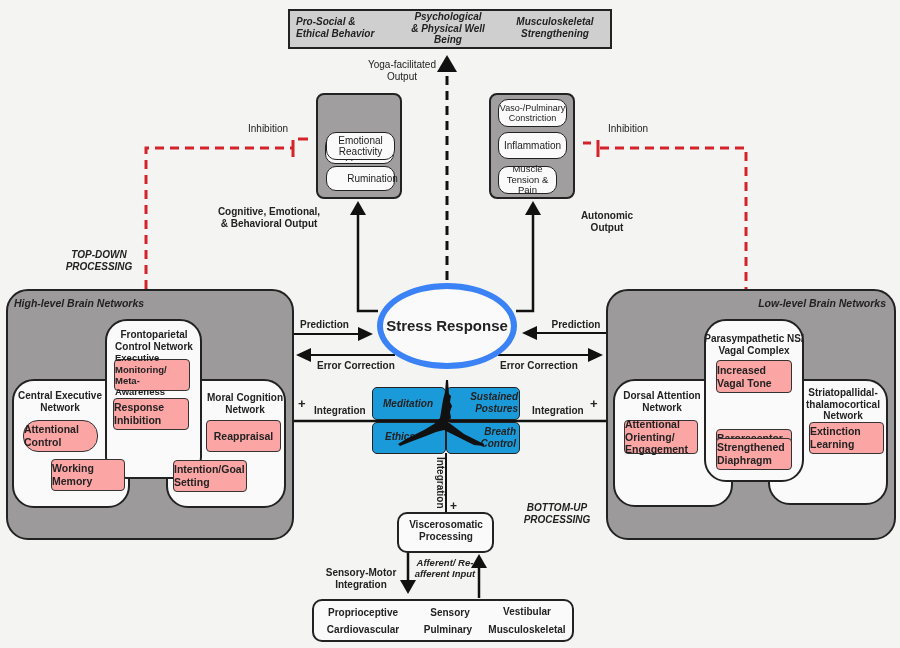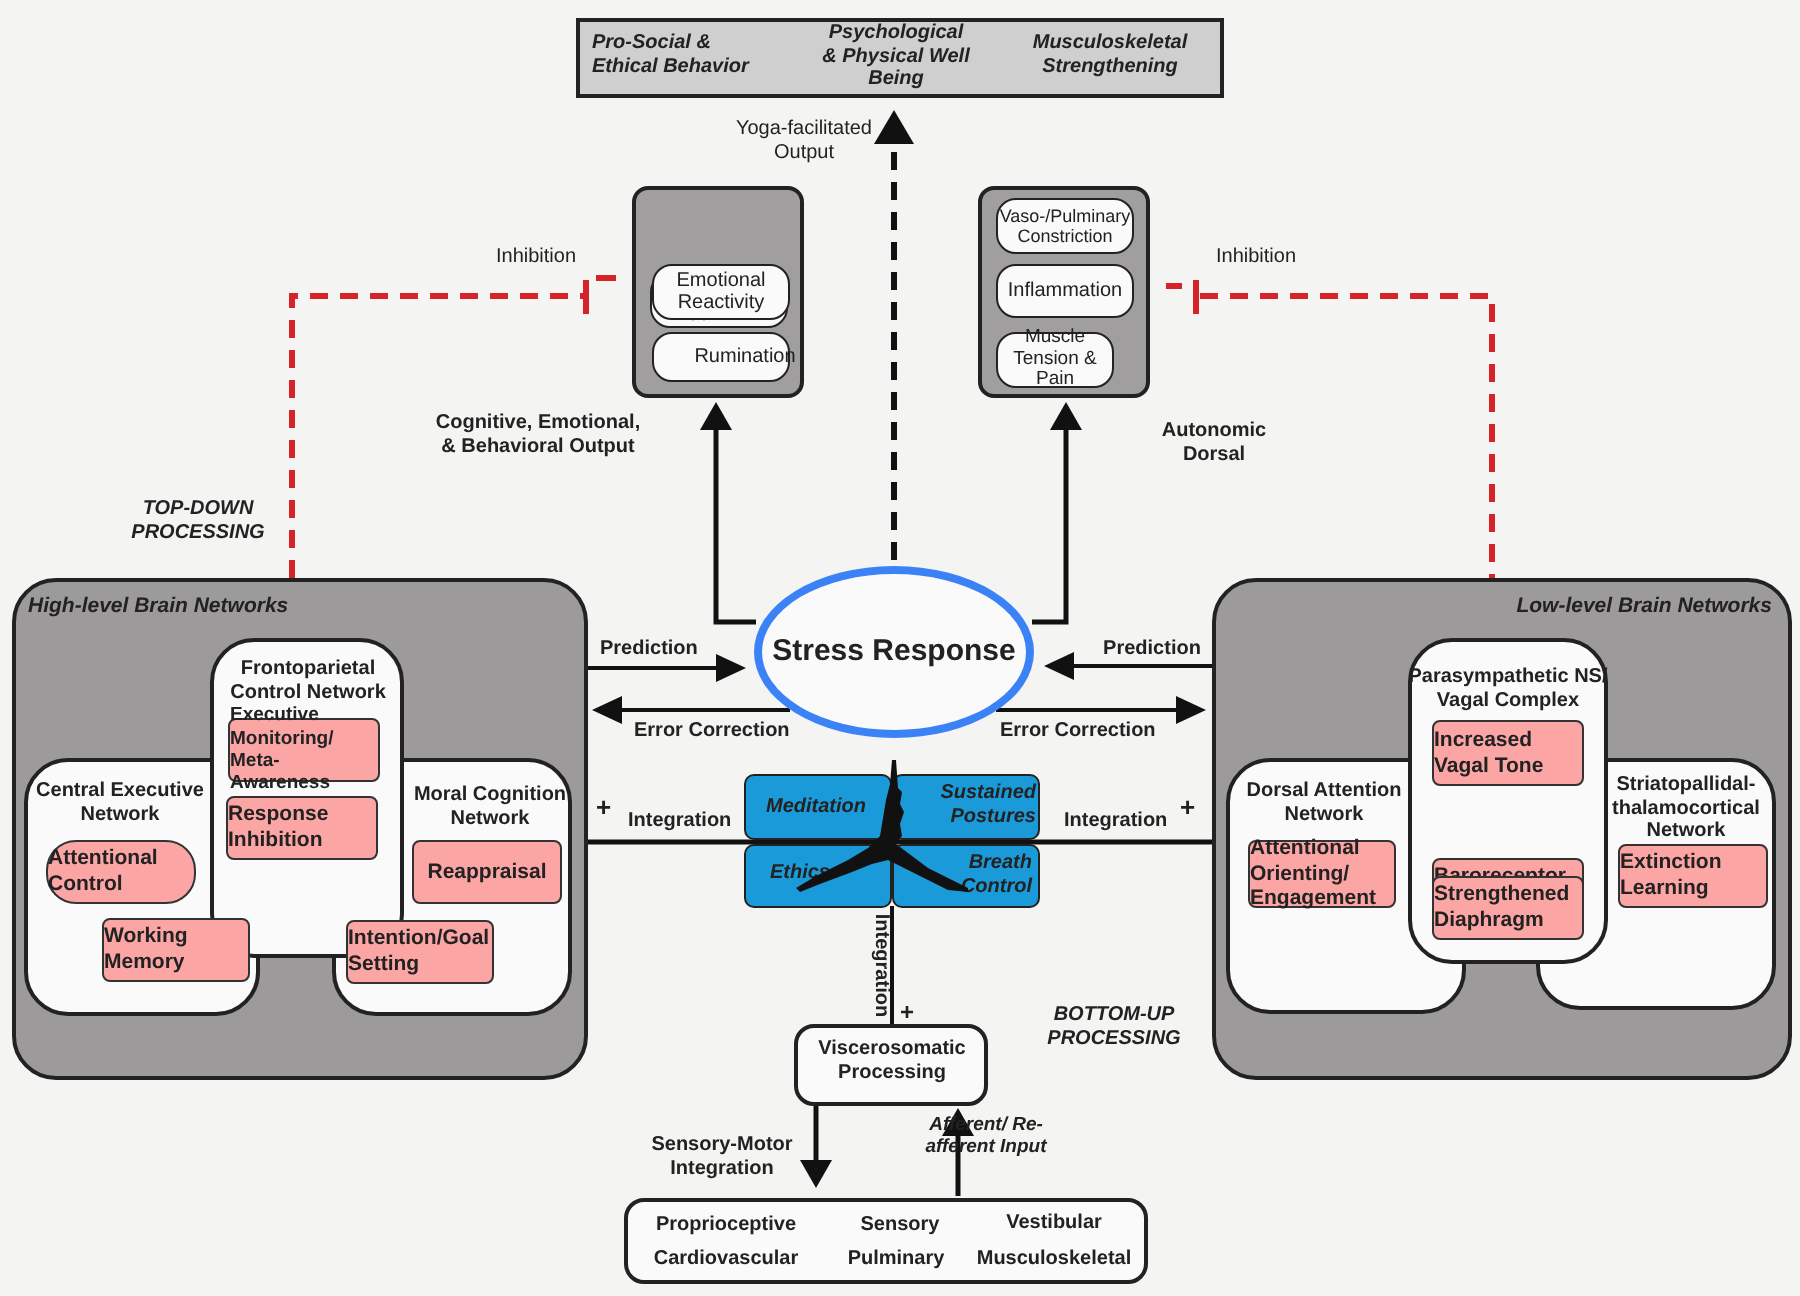--- a/index.html
+++ b/index.html
@@ -4,32 +4,32 @@
 <style>
   html, body { margin:0; padding:0; }
   body { width:900px; height:648px; background:#f4f4f2; position:relative; overflow:hidden;
          font-family:"Liberation Sans", "DejaVu Sans", sans-serif; color:#222; }
   .abs { position:absolute; }
   svg.lines { position:absolute; left:0; top:0; width:900px; height:648px; }
   .t { position:absolute; text-align:center; line-height:1.15; }
   .b { font-weight:bold; }
   .i { font-style:italic; }
   .s10 { font-size:10px; }
-  .s9 { font-size:9.5px;margin-left:48px; }
+  .s9 { font-size:9.5px; }
   .topbar { position:absolute; left:288px; top:9px; width:324px; height:40px; background:#cfcfcf;
             border:2px solid #222; box-sizing:border-box; }
   .graybox { position:absolute; background:#a09e9e; border:2px solid #222; box-sizing:border-box; border-radius:8px; }
   .pill { position:absolute; background:#fafafa; border:1.5px solid #222; border-radius:10px; box-sizing:border-box;
           display:flex; align-items:center; justify-content:center; text-align:center; font-size:10px; line-height:1.15; }
   .bigpanel { position:absolute; background:#9c9a9a; border:2px solid #222; border-radius:22px; box-sizing:border-box; }
   .net { position:absolute; background:#fafafa; border:2px solid #222; border-radius:22px; box-sizing:border-box; }
   .yel { position:absolute; background:#fca5a5; border:1.5px solid #333; border-radius:4px; box-sizing:border-box;
          display:flex; align-items:center; justify-content:center; text-align:left; font-weight:bold; font-size:10.5px; line-height:1.2; color:#222; }
   .blue { position:absolute; background:#1b9ad9; border:1.5px solid #222; box-sizing:border-box; border-radius:5px; }
-  .ellipse { position:absolute; left:377px; top:283px; width:140px; height:86px; border:4px solid #3b82f6; border-radius:50%;
+  .ellipse { position:absolute; left:377px; top:283px; width:140px; height:86px; border:6px solid #3b82f6; border-radius:50%;
              background:#fafafa; box-sizing:border-box; display:flex; align-items:center; justify-content:center;
              font-weight:bold; font-size:15px; text-align:center; line-height:1.15; }
   .whitebox { position:absolute; background:#fafafa; border:2px solid #222; border-radius:10px; box-sizing:border-box; }
 </style>
 </head>
 <body>
 
 <div class="bigpanel" style="left:6px;top:289px;width:288px;height:251px;"></div>
 <div class="bigpanel" style="left:606px;top:289px;width:290px;height:251px;"></div>
 
@@ -85,21 +85,21 @@
 <div class="graybox" style="left:316px;top:93px;width:86px;height:106px;"></div>
 <div class="pill" style="left:325px;top:99px;width:69px;height:28px;margin-top:37px;">Negative Appraisal</div>
 <div class="pill" style="left:326px;top:132px;width:69px;height:28px;">Emotional Reactivity</div>
 <div class="pill" style="left:326px;top:166px;width:69px;height:25px;padding-left:24px;">Rumination</div>
 <div class="t b s10" style="left:214px;top:206px;width:110px;">Cognitive, Emotional, &amp; Behavioral Output</div>
 
 <div class="graybox" style="left:489px;top:93px;width:86px;height:106px;"></div>
 <div class="pill" style="left:498px;top:99px;width:69px;height:28px;font-size:9px;">Vaso-/Pulminary Constriction</div>
 <div class="pill" style="left:498px;top:132px;width:69px;height:27px;">Inflammation</div>
 <div class="pill" style="left:498px;top:166px;width:59px;height:28px;font-size:9.5px;">Muscle Tension &amp; Pain</div>
-<div class="t b s10" style="left:572px;top:210px;width:70px;">Autonomic Dorsal</div>
+<div class="t b s10" style="left:572px;top:210px;width:70px;">Autonomic Output</div>
 
 <div class="t s10" style="left:238px;top:123px;width:60px;">Inhibition</div>
 <div class="t s10" style="left:598px;top:123px;width:60px;">Inhibition</div>
 
 <div class="t b i s10" style="left:64px;top:249px;width:70px;">TOP-DOWN PROCESSING</div>
 <div class="t b i s10" style="left:522px;top:502px;width:70px;">BOTTOM-UP PROCESSING</div>
 
 <div class="ellipse">Stress Response</div>
 
 <div class="t b s10" style="left:300px;top:319px;width:60px;text-align:left;">Prediction</div>

